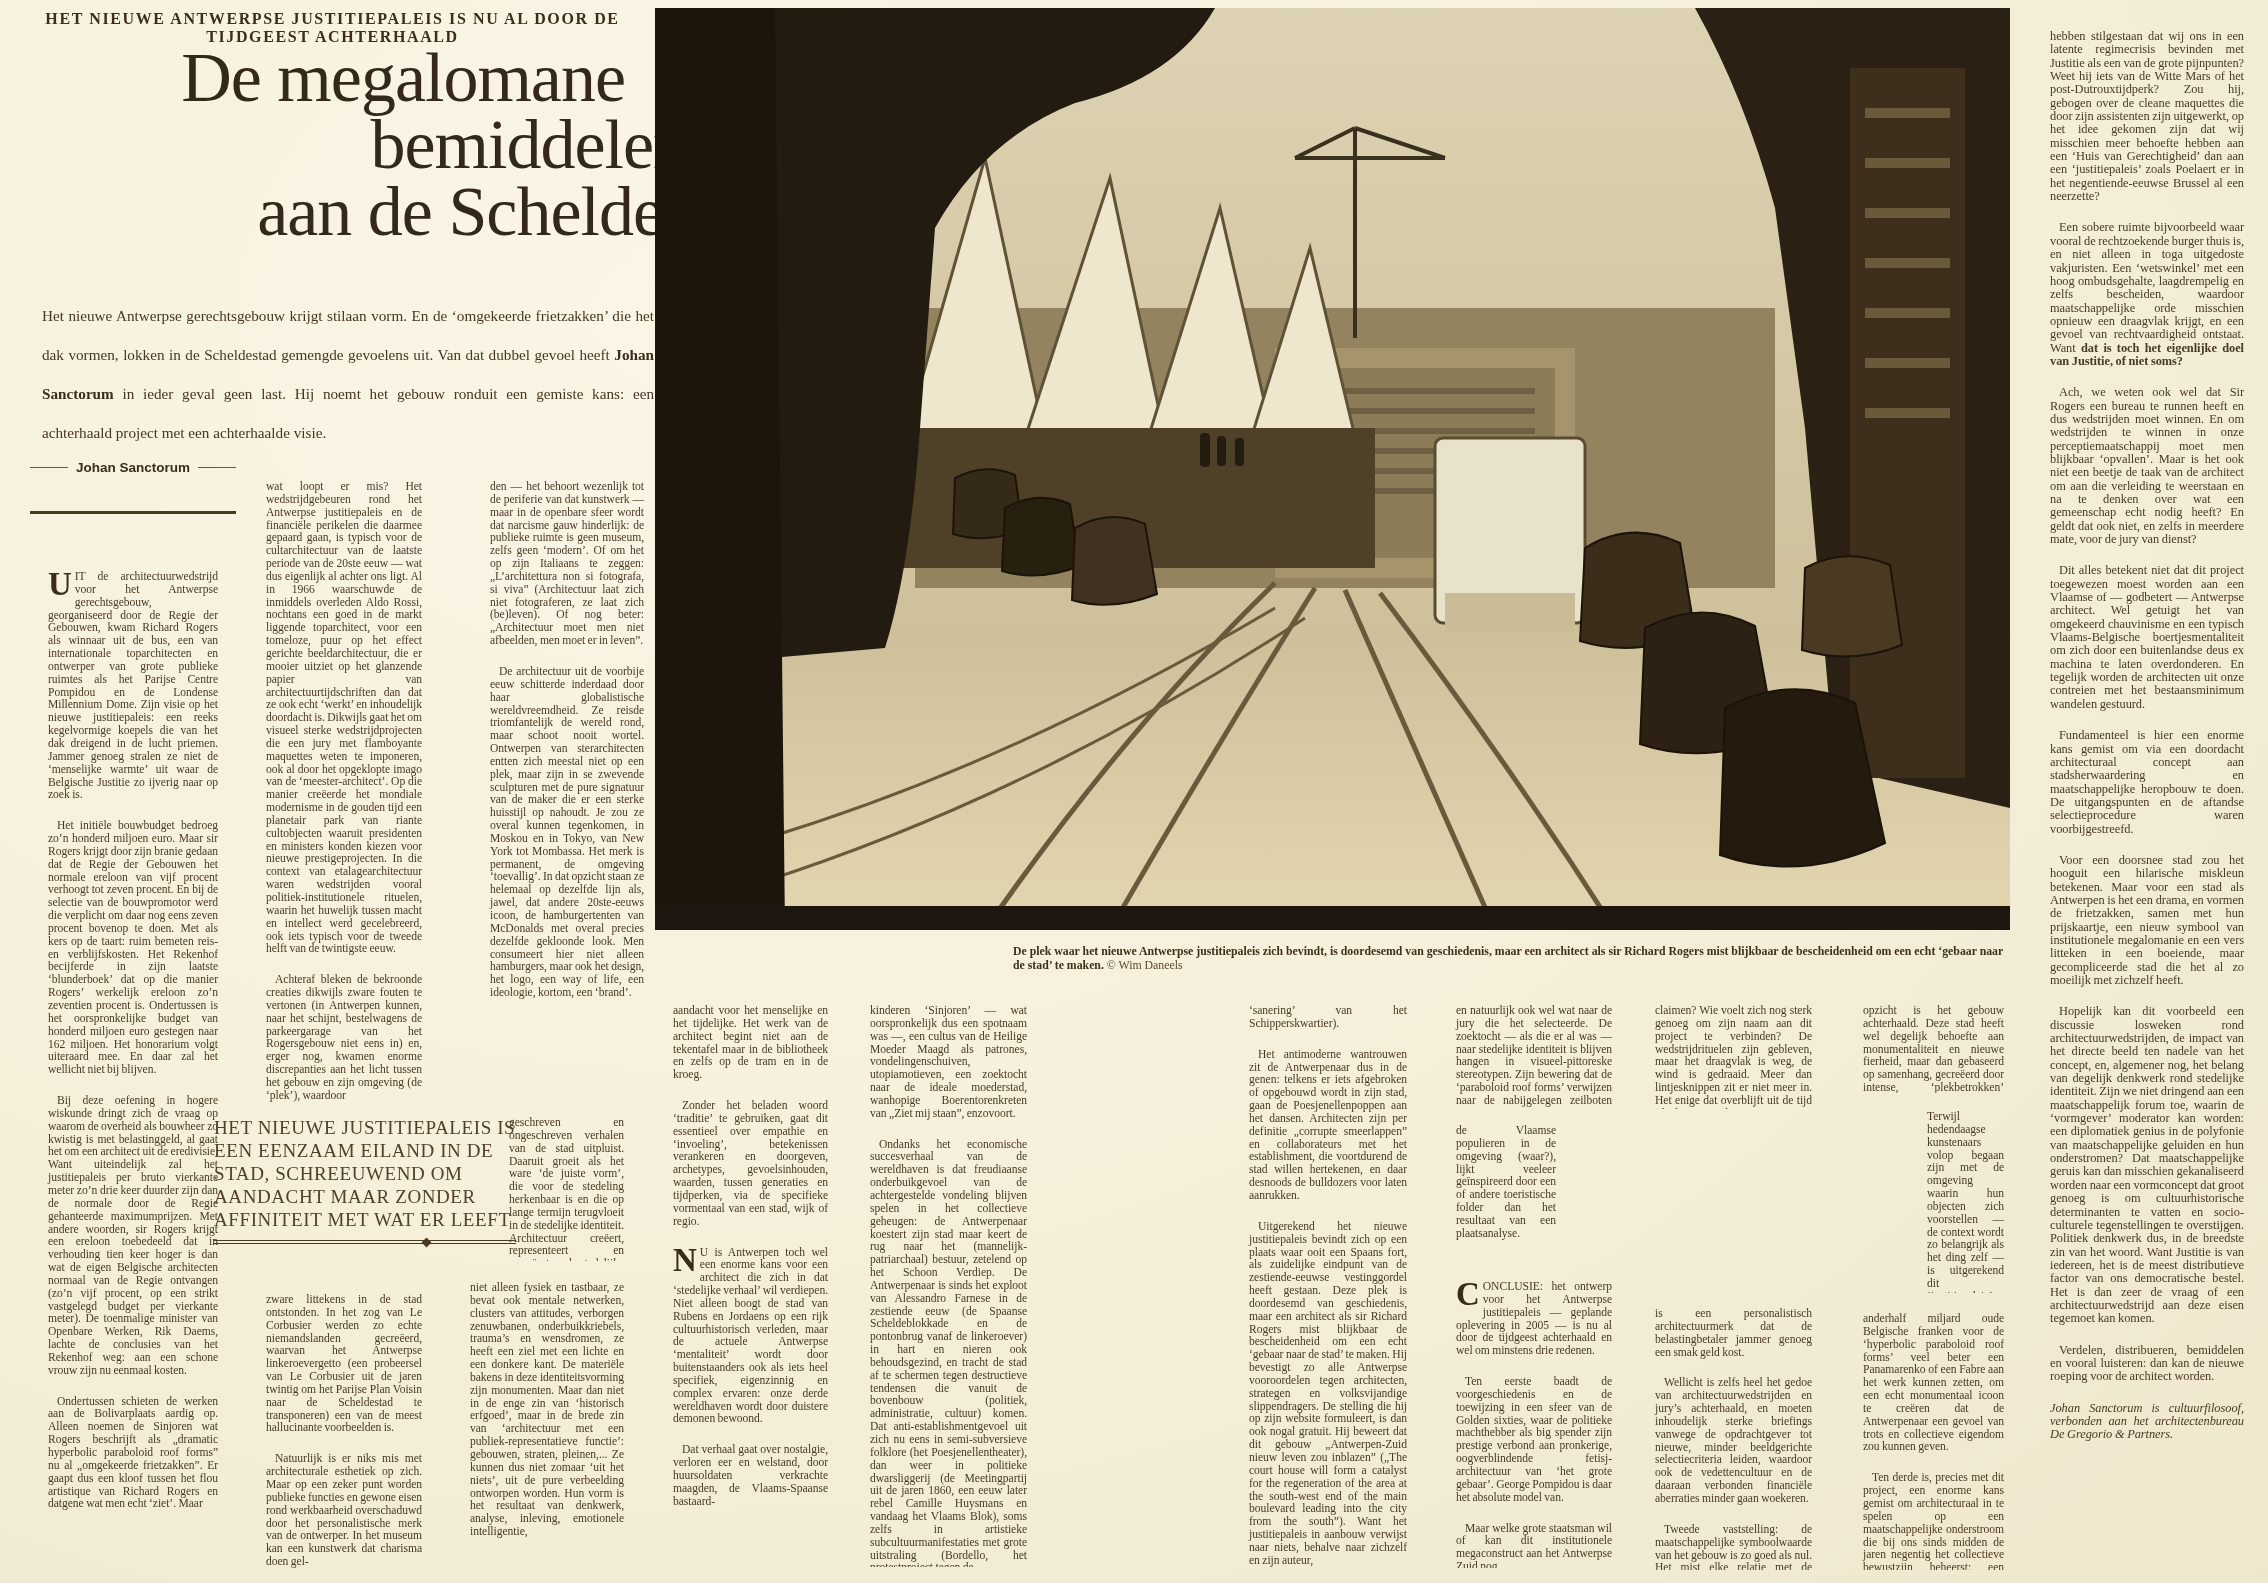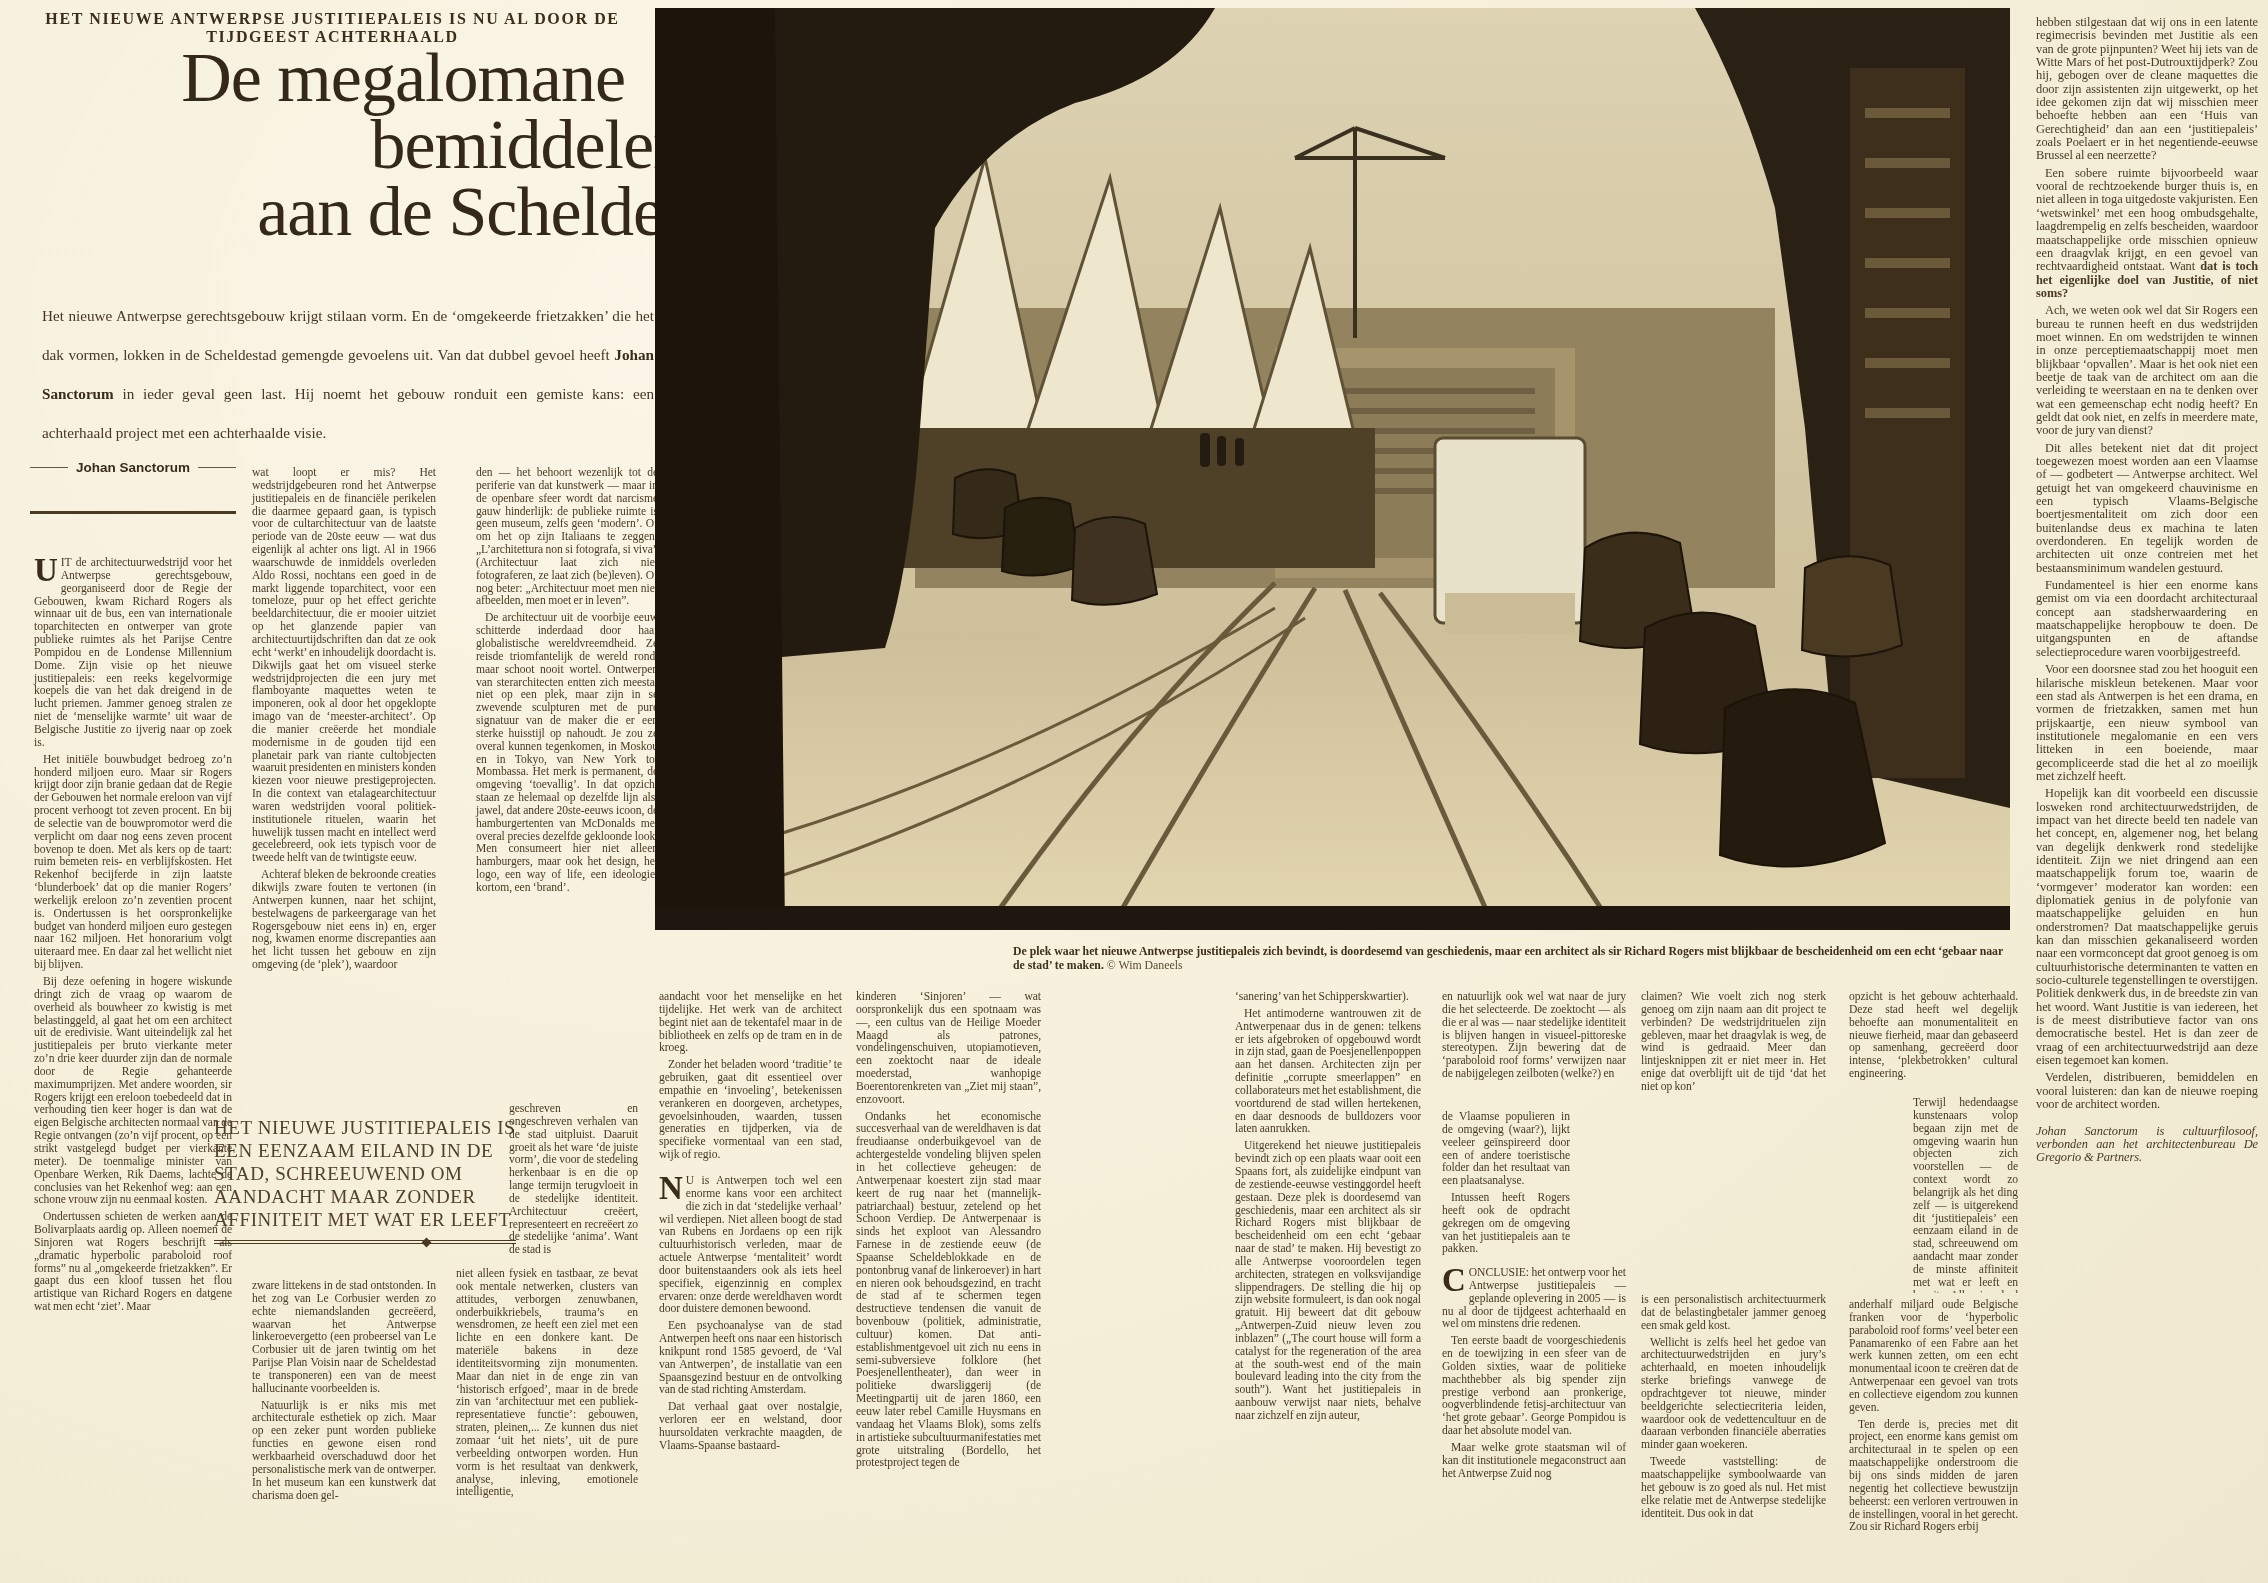--- a/index.html
+++ b/index.html
@@ -22,21 +22,21 @@
   
   .bylinebox{left:30px;top:460px;width:206px;text-align:center;}
   .bylinename{font-family:"Liberation Sans","DejaVu Sans",sans-serif;font-weight:bold;
               font-size:13.5px;color:#3a2c18;display:inline-block;padding:0 8px;}
   .bylinerules{display:flex;align-items:center;}
   .bylinerules .r{flex:1;height:1px;background:#6a5639;}
   .bylinerule2{margin-top:36px;height:3px;background:#4a3a22;}
   
   .bodycol{font-size:11.6px;line-height:12.85px;text-align:justify;overflow:hidden;
            word-spacing:-0.4px;letter-spacing:-0.05px;}
-  .bodycol p{margin:4px;text-indent:9px;}
+  .bodycol p{margin:18px;text-indent:9px;}
   .bodycol p.noind{text-indent:0;}
   .drop{float:left;font-weight:bold;font-size:33px;line-height:25px;padding:1px 3px 0 0;color:#3a2c18;}
   .rightcol{font-size:12.4px;line-height:13.35px;}
   .credit{margin-top:13px !important;font-style:italic;}
   
   .pq{font-size:19px;line-height:23px;letter-spacing:0.6px;color:#51402a;
       text-transform:uppercase;text-align:left;}
   .pqrule{margin-top:9px;border-top:4px double #4a3a22;position:relative;height:6px;}
   .pqgem{position:absolute;right:86px;top:-5px;width:7px;height:7px;background:#4a3a22;
          transform:rotate(45deg);}
@@ -207,21 +207,20 @@
 
   <div class="abs caption">
     <span>De plek waar het nieuwe Antwerpse justitiepaleis zich bevindt, is doordesemd van geschiedenis, maar een architect als sir Richard Rogers mist blijkbaar de bescheidenheid om een echt ‘gebaar naar de stad’ te maken.</span>
     <span class="cr">© Wim Daneels</span>
   </div>
 
   <div class="abs bodycol" style="left:655px;top:987px;width:191px;height:580px;">
     <p class="noind">aandacht voor het menselijke en het tijdelijke. Het werk van de architect begint niet aan de tekentafel maar in de bibliotheek en zelfs op de tram en in de kroeg.</p>
     <p>Zonder het beladen woord ‘traditie’ te gebruiken, gaat dit essentieel over empathie en ‘invoeling’, betekenissen verankeren en doorgeven, archetypes, gevoelsinhouden, waarden, tussen generaties en tijdperken, via de specifieke vormentaal van een stad, wijk of regio.</p>
     <p class="noind" style="margin-top:13px;"><span class="drop">N</span><span>U is Antwerpen toch wel een enorme kans voor een architect die zich in dat ‘stedelijke verhaal’ wil verdiepen. Niet alleen boogt de stad van Rubens en Jordaens op een rijk cultuurhistorisch verleden, maar de actuele Antwerpse ‘mentaliteit’ wordt door buitenstaanders ook als iets heel specifiek, eigenzinnig en complex ervaren: onze derde wereldhaven wordt door duistere demonen bewoond.</span></p>
-    <p>Een psychoanalyse van de stad Antwerpen heeft ons naar een historisch knikpunt rond 1585 gevoerd, de ‘Val van Antwerpen’, de installatie van een Spaansgezind bestuur en de ontvolking van de stad richting Amsterdam.</p>
     <p>Dat verhaal gaat over nostalgie, verloren eer en welstand, door huursoldaten verkrachte maagden, de Vlaams-Spaanse bastaard-</p>
   </div>
 
   <div class="abs bodycol" style="left:852px;top:987px;width:193px;height:580px;">
     <p class="noind">kinderen ‘Sinjoren’ — wat oorspronkelijk dus een spotnaam was —, een cultus van de Heilige Moeder Maagd als patrones, vondelingenschuiven, utopiamotieven, een zoektocht naar de ideale moederstad, wanhopige Boerentorenkreten van „Ziet mij staan”, enzovoort.</p>
     <p>Ondanks het economische succesverhaal van de wereldhaven is dat freudiaanse onderbuikgevoel van de achtergestelde vondeling blijven spelen in het collectieve geheugen: de Antwerpenaar koestert zijn stad maar keert de rug naar het (mannelijk-patriarchaal) bestuur, zetelend op het Schoon Verdiep. De Antwerpenaar is sinds het exploot van Alessandro Farnese in de zestiende eeuw (de Spaanse Scheldeblokkade en de pontonbrug vanaf de linkeroever) in hart en nieren ook behoudsgezind, en tracht de stad af te schermen tegen destructieve tendensen die vanuit de bovenbouw (politiek, administratie, cultuur) komen. Dat anti-establishmentgevoel uit zich nu eens in semi-subversieve folklore (het Poesjenellentheater), dan weer in politieke dwarsliggerij (de Meetingpartij uit de jaren 1860, een eeuw later rebel Camille Huysmans en vandaag het Vlaams Blok), soms zelfs in artistieke subcultuurmanifestaties met grote uitstraling (Bordello, het protestproject tegen de</p>
   </div>
 
   <div class="abs bodycol" style="left:1231px;top:987px;width:194px;height:580px;">
     <p class="noind">‘sanering’ van het Schipperskwartier).</p>

